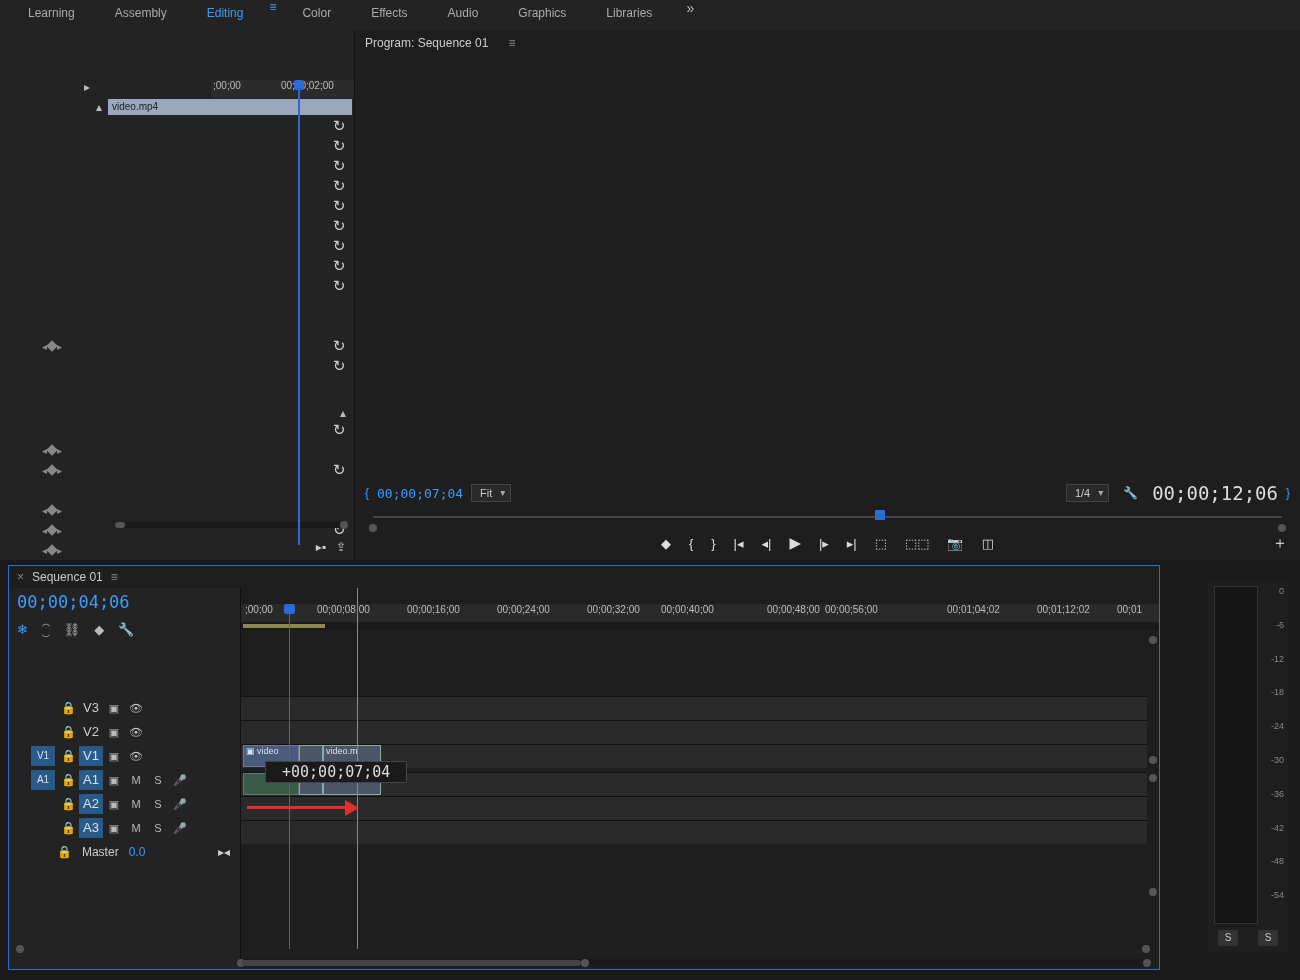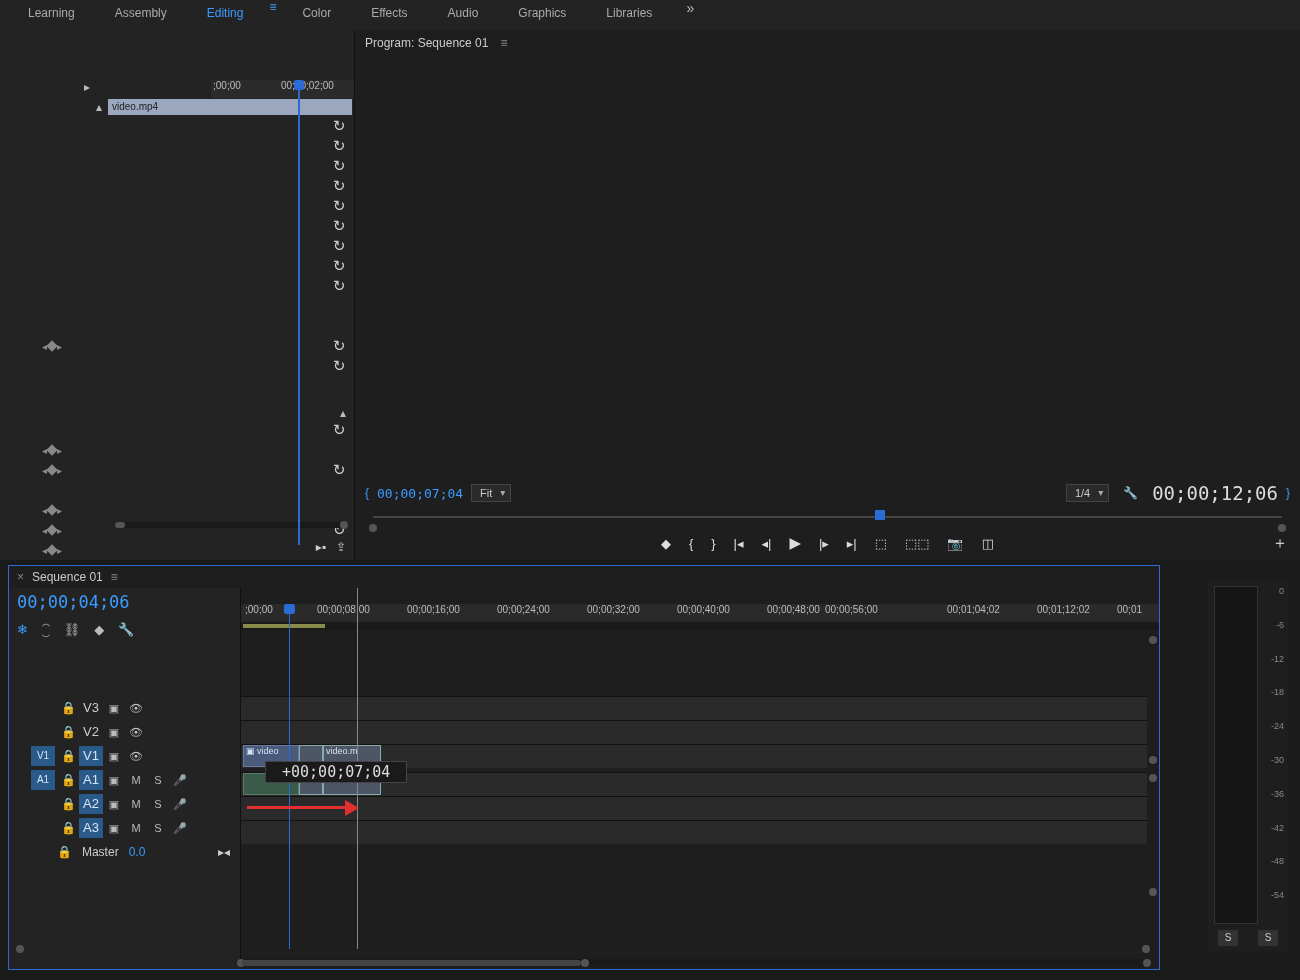--- a/index.html
+++ b/index.html
@@ -25,21 +25,21 @@
   .mini-playhead::before{content:"";position:absolute;top:0;left:-4px;width:10px;height:10px;background:#2a6bd4;border-radius:2px}
   .reset-row{height:20px;display:flex;justify-content:flex-end;padding-right:8px;align-items:center;position:relative}
   .reset-row .undo{color:#ccc;font-size:15px;transform:scaleX(-1)}
   .kf-nav{display:flex;align-items:center;gap:1px;color:#888;font-size:10px;position:absolute;left:42px}
   .kf-diamond{width:8px;height:8px;background:#888;transform:rotate(45deg)}
   .scroll-track{position:absolute;bottom:32px;left:115px;right:6px;height:6px;background:#1a1a1a;border-radius:3px}
   .scroll-thumb{position:absolute;left:0;width:10px;height:6px;background:#555;border-radius:3px}
   .scroll-end{position:absolute;right:0;width:8px;height:8px;background:#555;border-radius:50%;top:-1px}
   .bottom-icons{position:absolute;bottom:6px;right:8px;display:flex;gap:10px;color:#ccc}
   
-  .program-header{height:26px;display:flex;align-items:center;padding:0 10px;color:#ccc;font-size:12px;gap:12px}
+  .program-header{height:26px;display:flex;align-items:center;padding:0 10px;color:#ccc;font-size:12px;gap:20px}
   .hamburger-icon{color:#888}
   .monitor-frame{margin:0 auto;width:690px;height:390px;background:#000;position:relative;margin-top:2px}
   .video-frame{position:absolute;left:0;top:96px;width:346px;height:196px;background:#333}
   .video-frame .road{position:absolute;left:155px;top:0;width:34px;height:100%;background:#888}
   .video-frame .water{position:absolute;right:0;top:0;width:150px;height:100%;background:linear-gradient(135deg,#4a5a6a,#e8e8e8 50%,#4a5a6a)}
   .video-frame .land{position:absolute;left:0;top:0;width:160px;height:100%;background:#3a4a2a}
   .tc-overlay{position:absolute;left:0;right:0;bottom:10px;text-align:center;color:#fff;font-size:28px;font-family:monospace}
   .monitor-controls{position:absolute;left:10px;right:10px;bottom:0;height:80px}
   .mc-row1{display:flex;align-items:center;gap:8px;height:26px}
   .tc-left{color:#3a9cff;font-family:monospace;font-size:13px}
@@ -357,21 +357,21 @@
       </div>
     </div>
 
     <div class="tl-tracks">
       <div class="tl-ruler">
         <span class="tick" style="left:4px">;00;00</span>
         <span class="tick" style="left:76px">00;00;08;00</span>
         <span class="tick" style="left:166px">00;00;16;00</span>
         <span class="tick" style="left:256px">00;00;24;00</span>
         <span class="tick" style="left:346px">00;00;32;00</span>
-        <span class="tick" style="left:436px">00;00;40;00</span>
+        <span class="tick" style="left:420px">00;00;40;00</span>
         <span class="tick" style="left:526px">00;00;48;00</span>
         <span class="tick" style="left:584px">00;00;56;00</span>
         <span class="tick" style="left:706px">00;01;04;02</span>
         <span class="tick" style="left:796px">00;01;12;02</span>
         <span class="tick" style="left:876px">00;01</span>
       </div>
       <div class="tl-workarea">
           <div class="wa"></div>
         </div>
       <div class="tl-playhead"></div>

